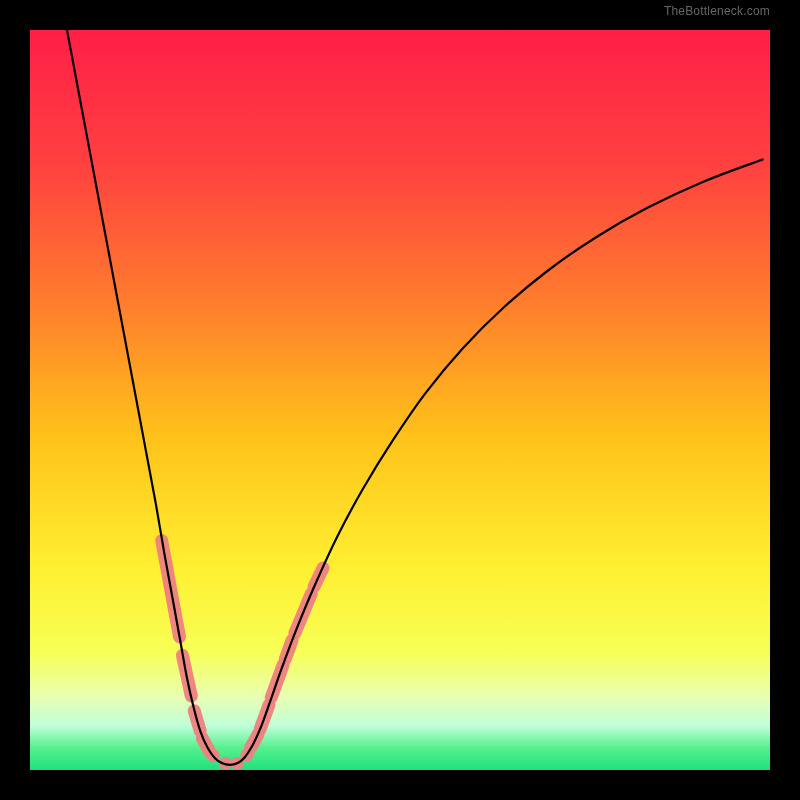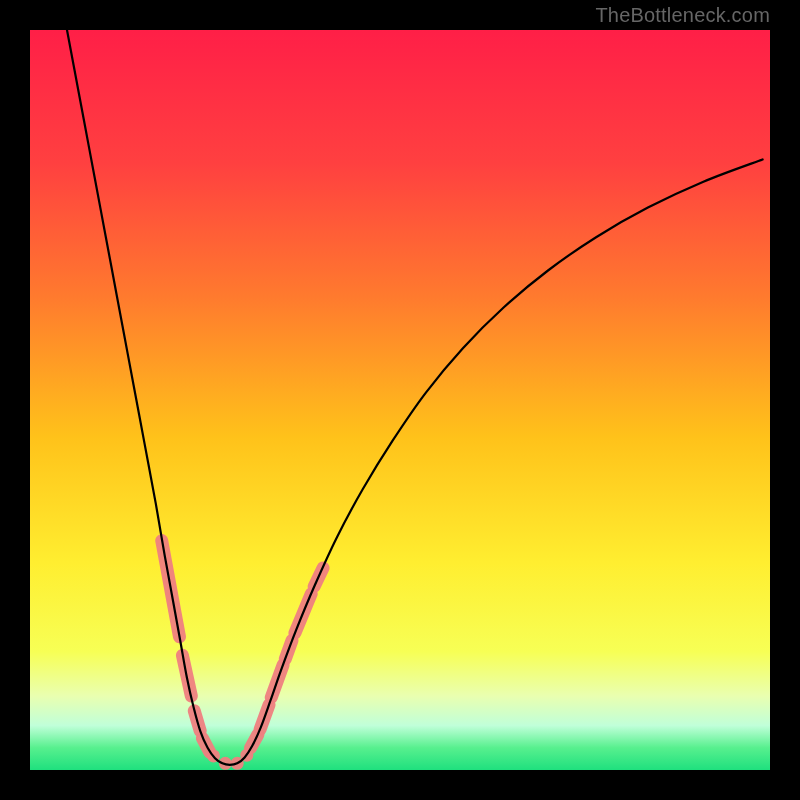--- a/index.html
+++ b/index.html
@@ -21,21 +21,21 @@
     top: 30px;
     width: 740px;
     height: 740px;
     overflow: hidden;
   }
   .watermark {
     position: absolute;
     top: 4px;
     right: 30px;
     font-family: Arial, Helvetica, sans-serif;
-    font-size: 20px;
+    font-size: 12px;
     color: #666;
     letter-spacing: 0.2px;
     user-select: none;
   }
   svg { display: block; }
 </style>
 </head>
 <body>
 
 <div class="frame">

